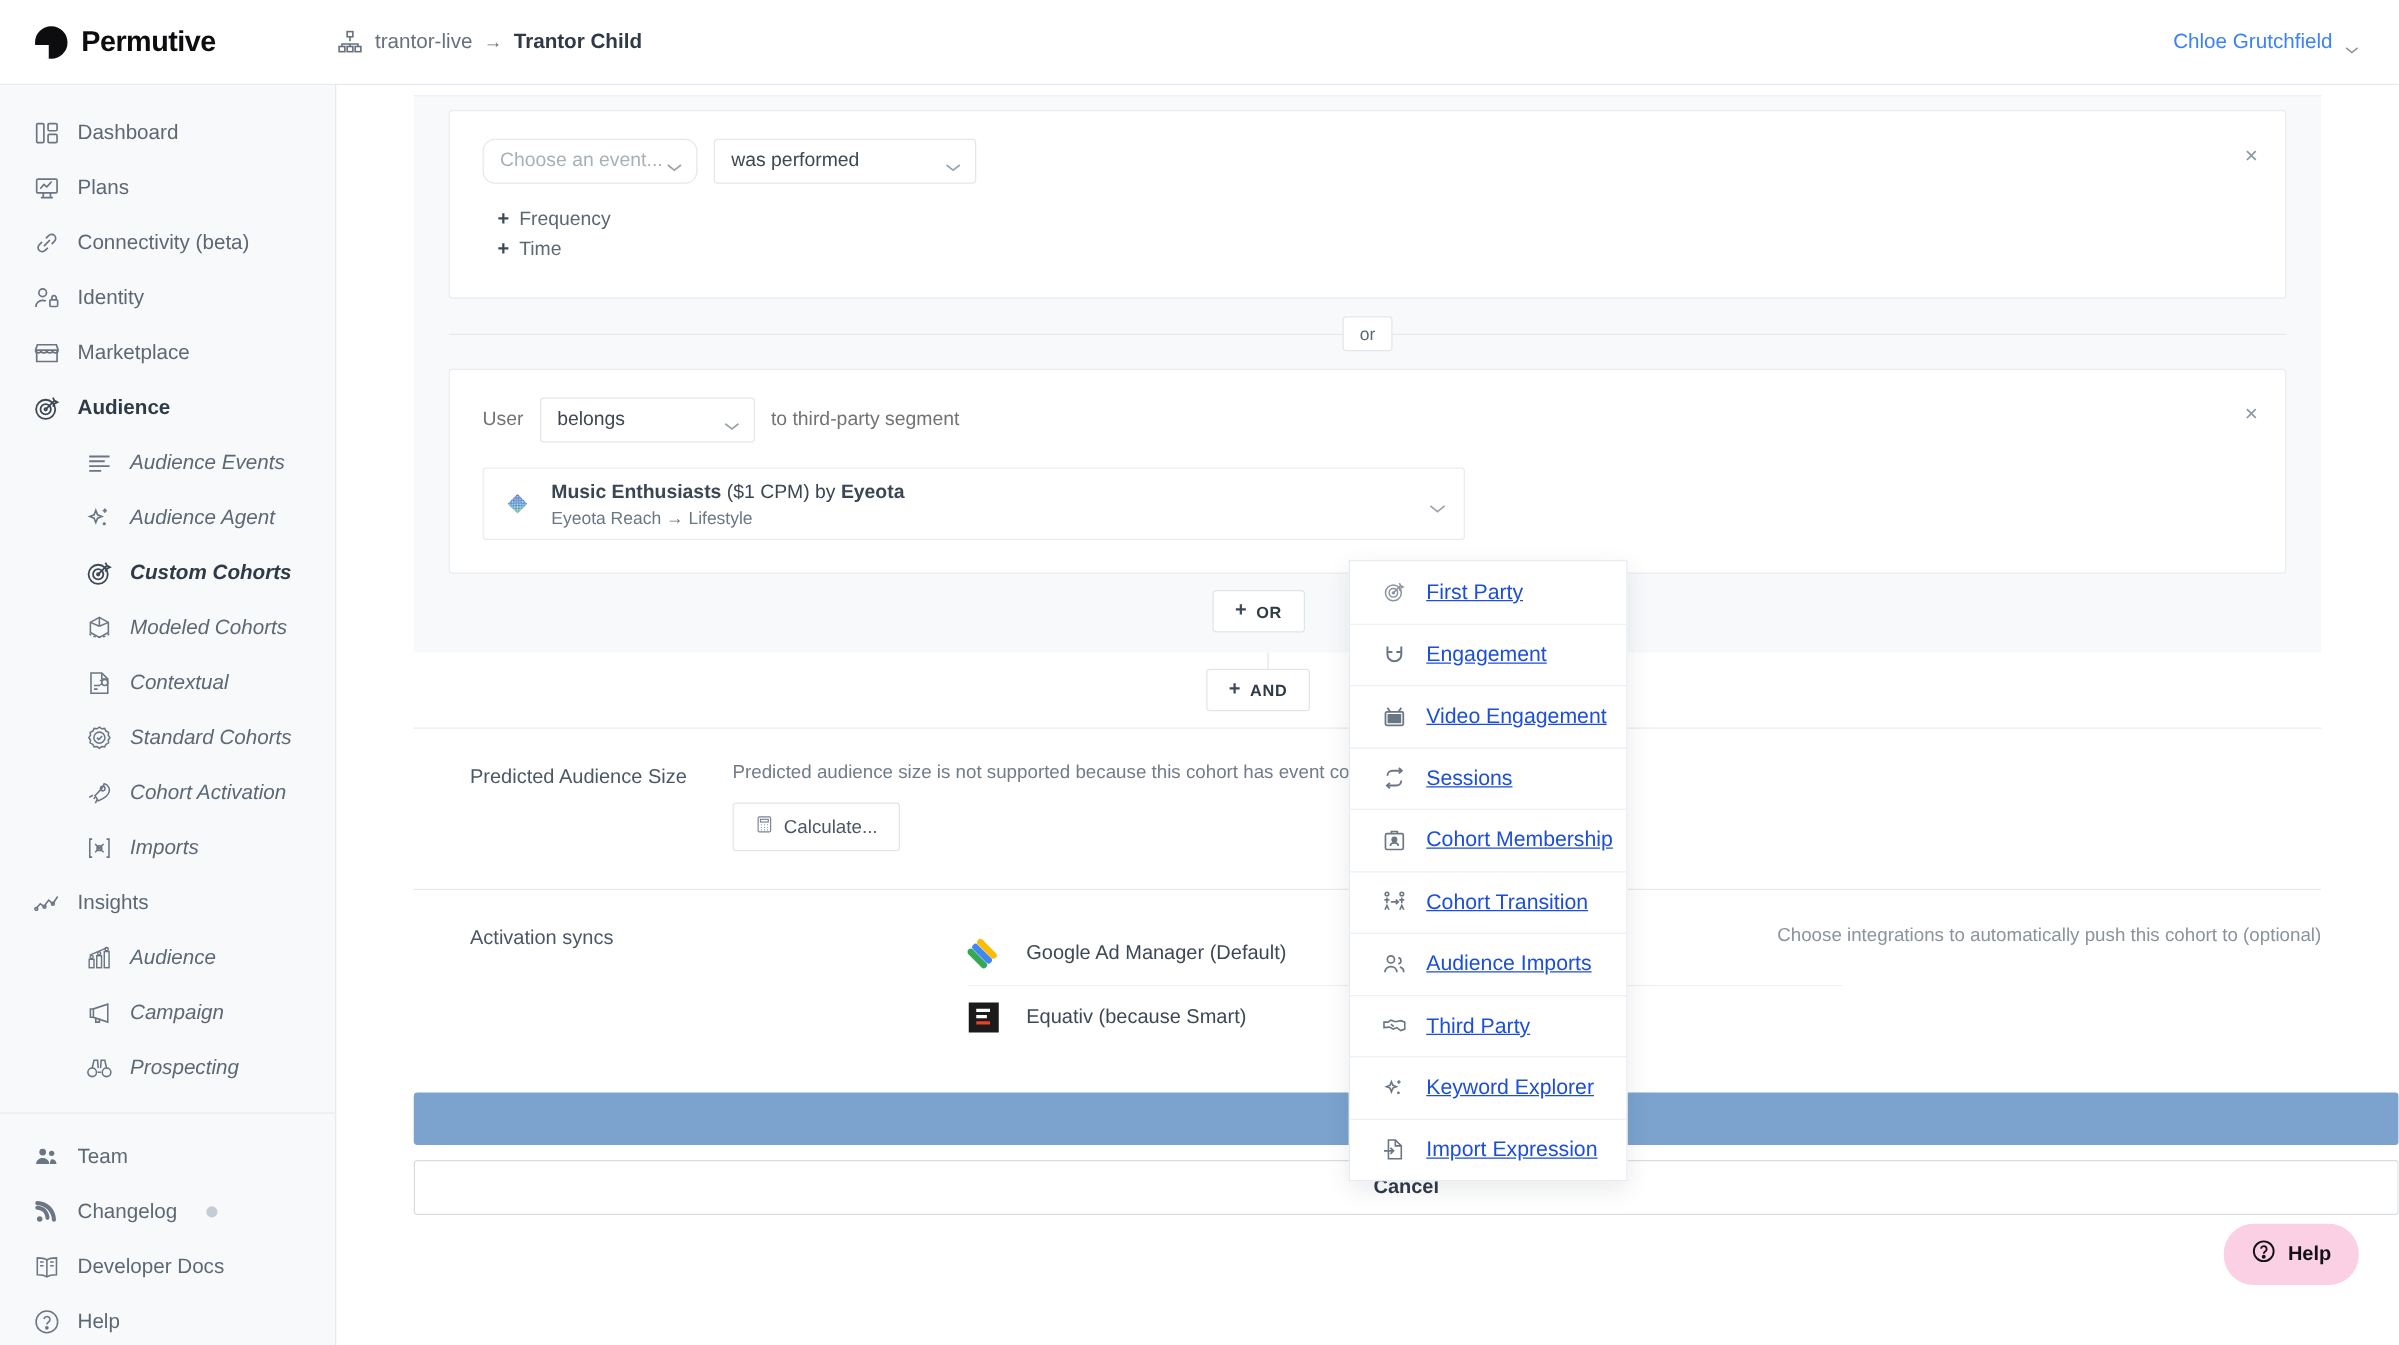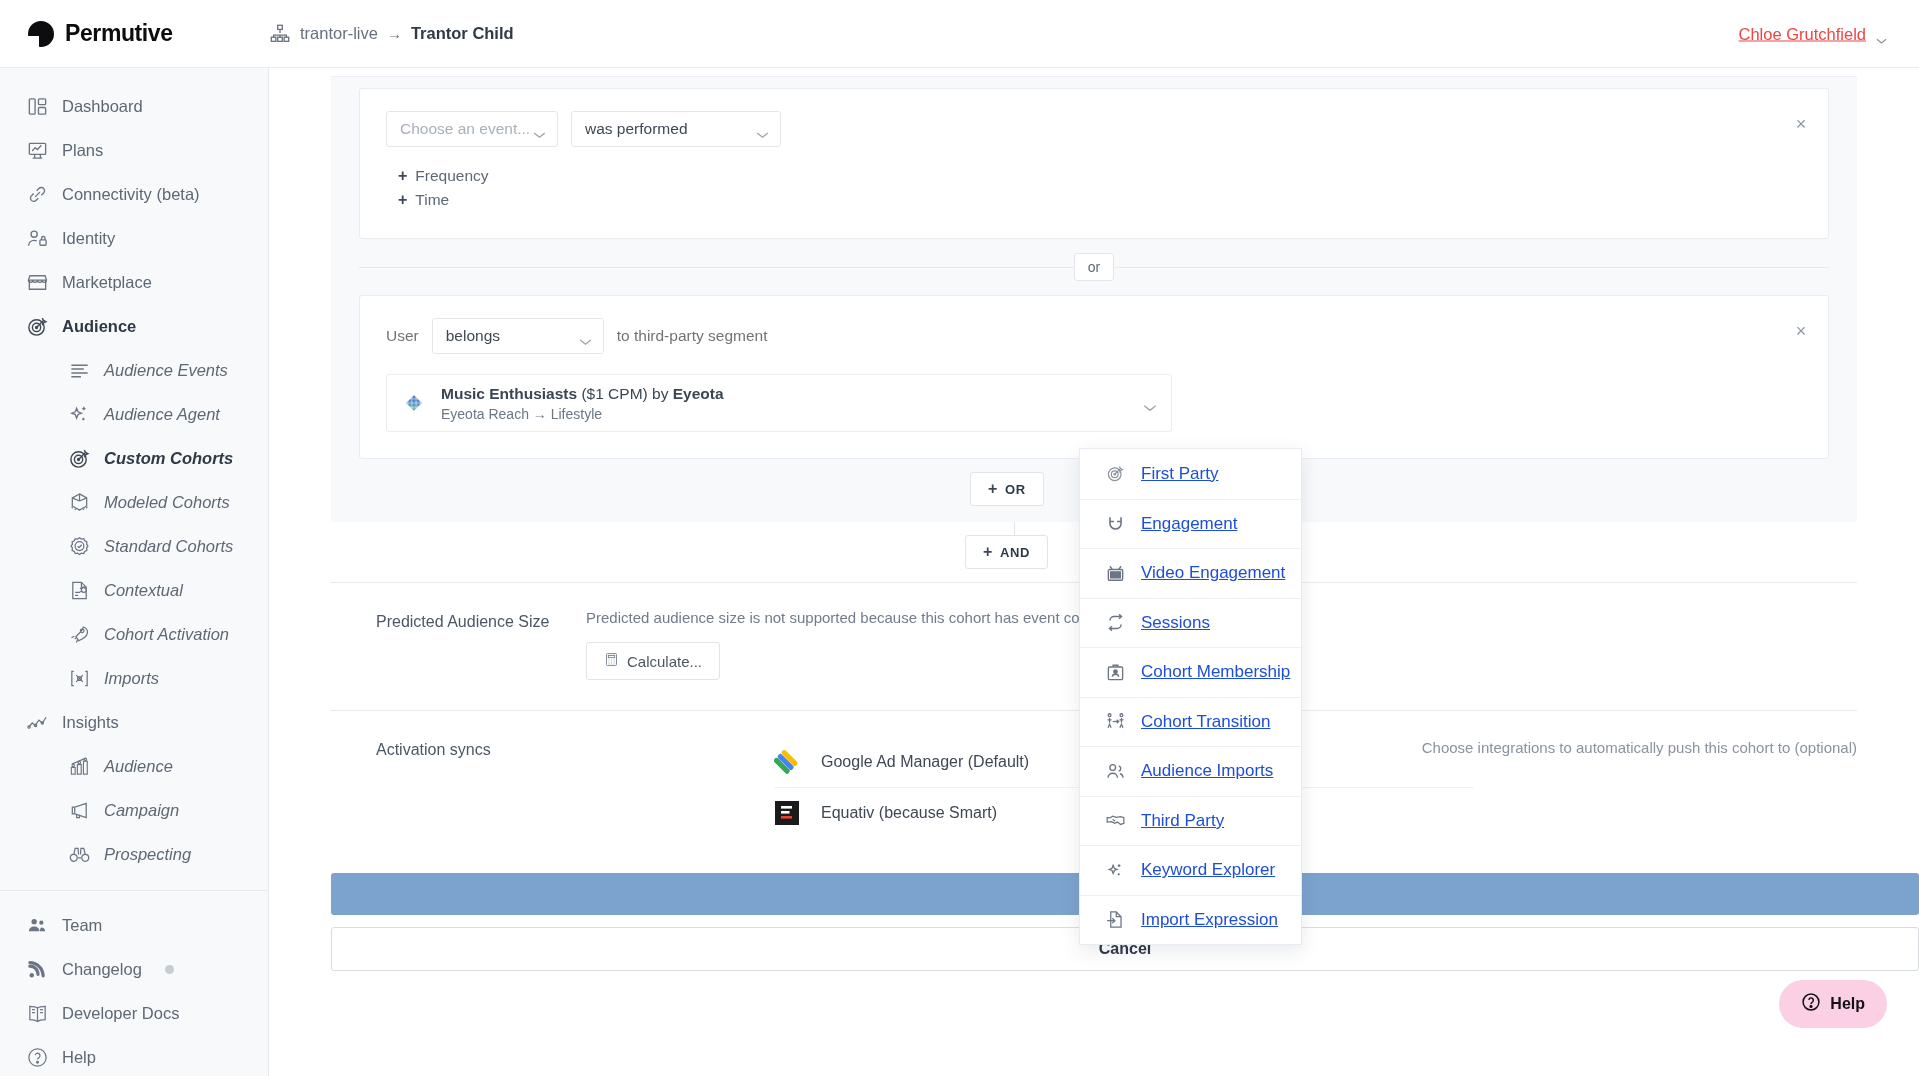--- a/index.html
+++ b/index.html
@@ -32,21 +32,21 @@
 
   .breadcrumb { display: flex; align-items: center; gap: 9px; font-size: 16.5px; }
   .bc-icon { width: 22px; height: 22px; color: #66707e; display:flex; }
   .bc-proj { color: #66707e; }
   .bc-arrow { color: #66707e; font-size: 15px; }
   .bc-current { color: #303a47; font-weight: 700; }
 
   .user-menu {
     position: absolute; right: 32px; top: 50%; transform: translateY(-50%);
     display: flex; align-items: center; gap: 10px;
-    font-size: 16.5px; color: #ef4444; cursor: pointer; text-decoration: underline;
+    font-size: 16.5px; color: #3b82f6; cursor: pointer;
   }
   .caret { width: 11px; height: 7px; display: block; }
 
   
   .sidebar {
     position: absolute; top: 68px; left: 0; width: 269px; bottom: 0;
     background: #f8f9fb; border-right: 1px solid #e7eaee;
     padding-top: 16px;
     z-index: 20;
   }
@@ -92,21 +92,21 @@
     display: flex; align-items: center;
     padding: 0 34px 0 13px;
     font-size: 15.5px; color: #3e4855; cursor: pointer;
     white-space: nowrap;
   }
   .select.placeholder { color: #a8b0ba; }
   .select .sel-caret {
     position: absolute; right: 11px; top: 50%; transform: translateY(-50%);
     width: 13px; height: 8px;
   }
-  .sel-ev { width: 172px; }
+  .sel-ev { width: 172px; border-radius: 10px; }
   .sel-op { width: 210px; }
   .sel-belongs { width: 170px; }
   .plain-label { font-size: 15.5px; color: #737373; }
 
   .addlinks { margin-top: 17px; }
   .addlink {
     display: flex; align-items: center; gap: 8px;
     font-size: 15.5px; color: #5d6875;
     padding: 3px 0 3px 12px; cursor: pointer; width: max-content;
   }
@@ -372,39 +372,39 @@
             <path d="M12 3v7.4M12 10.4l7.5-3.2M12 10.4L4.5 7.2"></path>
           <path d="M4 16.5c0 1.6 3.6 2.9 8 2.9s8-1.3 8-2.9" stroke-dasharray="2 2"></path>
         </svg>
         </span>
       <span>Modeled Cohorts</span>
     </div>
 
     <div class="nav-item sub">
       <span class="ico">
         <svg viewBox="0 0 24 24" fill="none" stroke="#6b7583" stroke-width="1.3">
-          <path d="M12 2.8l2 1.4 2.4-.3 1.1 2.2 2.2 1.1-.3 2.4 1.4 2-1.4 2 .3 2.4-2.2 1.1-1.1 2.2-2.4-.3-2 1.4-2-1.4-2.4.3-1.1-2.2-2.2-1.1.3-2.4-1.4-2 1.4-2-.3-2.4 2.2-1.1 1.1-2.2 2.4.3z"></path>
-          <circle cx="12" cy="11.6" r="4.6"></circle>
-            <path d="M10 11.6l1.5 1.6 2.8-3"></path>
-        </svg>
-        </span>
-      <span>Standard Cohorts</span>
-    </div>
-
-    <div class="nav-item sub">
-      <span class="ico">
-        <svg viewBox="0 0 24 24" fill="none" stroke="#6b7583" stroke-width="1.3">
           <path d="M5 3.5h9l5 5v12H5z"></path>
             <path d="M14 3.5v5h5"></path>
             <path d="M7.5 14h5M7.5 17h3"></path>
           <circle cx="16.5" cy="11.5" r="2.5" fill="#f8f9fb"></circle>
             <path d="M14.5 10.5l-2-1M14.5 12.5l-2 1"></path>
         </svg>
         </span>
       <span>Contextual</span>
+    </div>
+
+    <div class="nav-item sub">
+      <span class="ico">
+        <svg viewBox="0 0 24 24" fill="none" stroke="#6b7583" stroke-width="1.3">
+          <path d="M12 2.8l2 1.4 2.4-.3 1.1 2.2 2.2 1.1-.3 2.4 1.4 2-1.4 2 .3 2.4-2.2 1.1-1.1 2.2-2.4-.3-2 1.4-2-1.4-2.4.3-1.1-2.2-2.2-1.1.3-2.4-1.4-2 1.4-2-.3-2.4 2.2-1.1 1.1-2.2 2.4.3z"></path>
+          <circle cx="12" cy="11.6" r="4.6"></circle>
+            <path d="M10 11.6l1.5 1.6 2.8-3"></path>
+        </svg>
+        </span>
+      <span>Standard Cohorts</span>
     </div>
 
     <div class="nav-item sub">
       <span class="ico">
         <svg viewBox="0 0 24 24" fill="none" stroke="#6b7583" stroke-width="1.3">
           <path d="M14.5 3.5c3 0 5.5 2.4 5.5 5.4 0 3.8-4.3 7.6-7.3 9.6l-3.7-3.7C11 11.7 14.5 7.3 14.5 3.5z" transform="rotate(12 12 11)"></path>
           <circle cx="14.8" cy="8.2" r="1.9"></circle>
           <path d="M8.5 15.5l-1.3 1.3M6.6 13.8l-3 1.6M10.2 17.4l-1.6 3"></path>
         </svg>
         </span>

